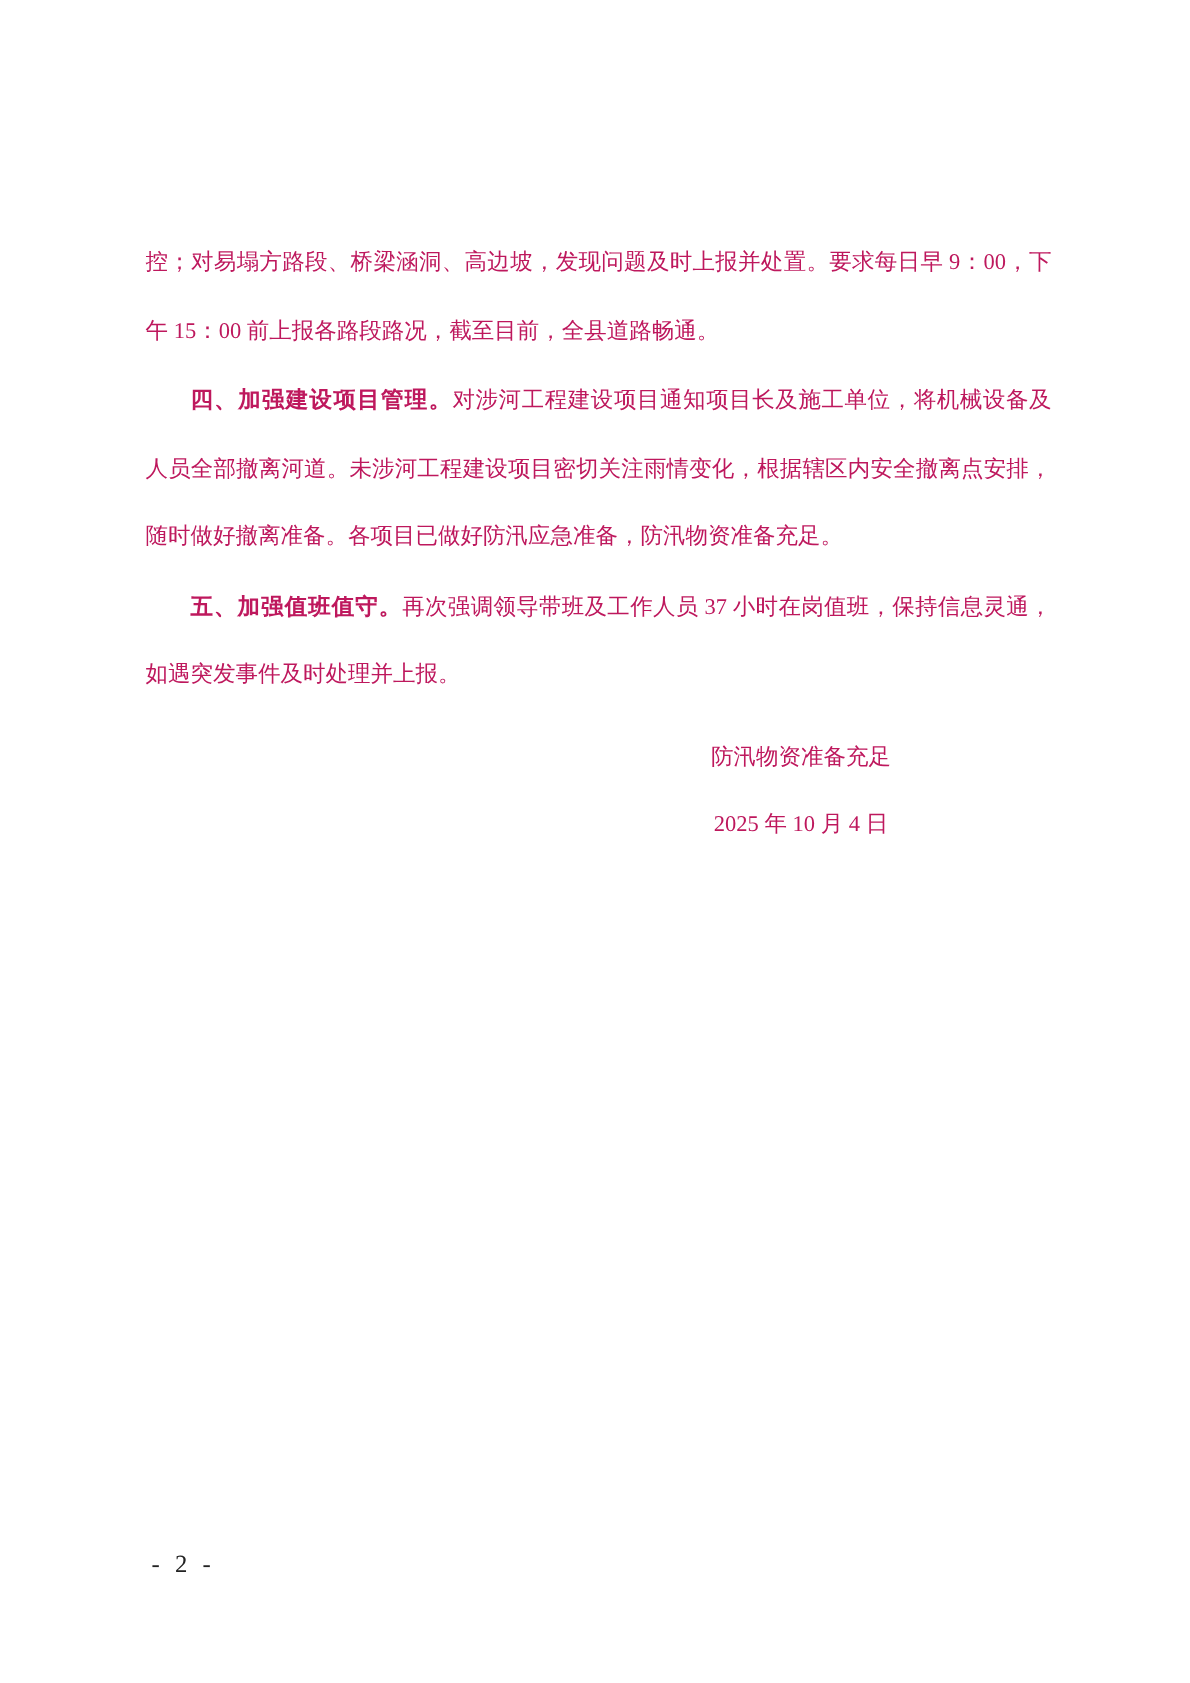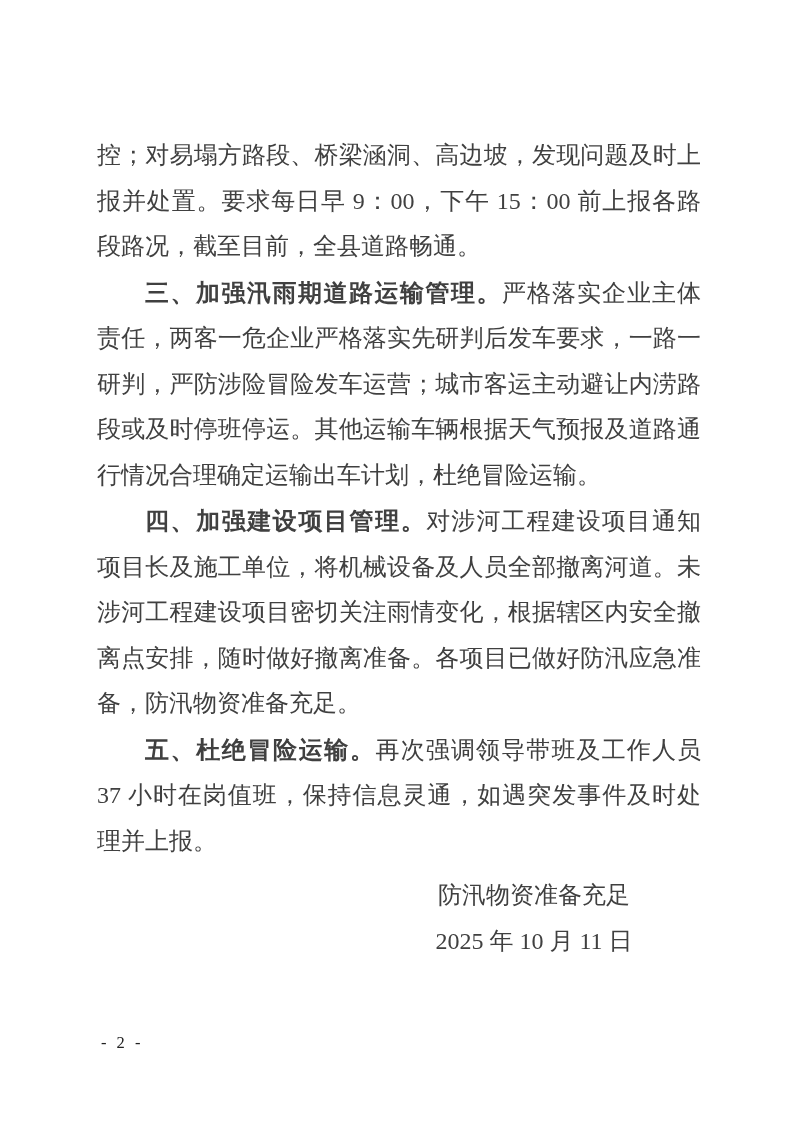--- a/index.html
+++ b/index.html
@@ -11,27 +11,27 @@
     position: relative;
     width: 793px;
     height: 1122px;
     background: #ffffff;
     overflow: hidden;
     color: #1c1c1c;
   }
   .content {
     position: absolute;
     left: 97px;
-    top: 132px;
+    top: 152px;
     width: 604px;
-    font-size: 24px;
+    font-size: 15px;
     line-height: 45.5px;
     text-align: justify;
     text-justify: inter-character;
-    color: #404040;
+    color: #be185d;
   }
   .para { text-indent: 2em; }
   .para.continuation { text-indent: 0; }
   .para .lead {
     font-weight: bold;
     font-family: "Liberation Sans", "DejaVu Sans", sans-serif;
     letter-spacing: 0.5px;
   }
   .signature-block {
     margin-top: 9px;
@@ -51,27 +51,26 @@
   }
 </style>
 </head>
 <body>
 
 <div class="page">
   <div class="content">
 
     <p class="para continuation"><span class="lead"></span><span>控；对易塌方路段、桥梁涵洞、高边坡，发现问题及时上报并处置。要求每日早 9：00，下午 15：00 前上报各路段路况，截至目前，全县道路畅通。</span></p>
 
-    <p class="para"><span class="lead">三、加强汛雨期道路运输管理。</span><span>严格落实企业主体责任，两客一危企业严格落实先研判后发车要求，一路一研判，严防涉险冒险发车运营；城市客运主动避让内涝路段或及时停班停运。其他运输车辆根据天气预报及道路通行情况合理确定运输出车计划，杜绝冒险运输。</span></p>
 
     <p class="para"><span class="lead">四、加强建设项目管理。</span><span>对涉河工程建设项目通知项目长及施工单位，将机械设备及人员全部撤离河道。未涉河工程建设项目密切关注雨情变化，根据辖区内安全撤离点安排，随时做好撤离准备。各项目已做好防汛应急准备，防汛物资准备充足。</span></p>
 
-    <p class="para"><span class="lead">五、杜绝冒险运输。</span><span>再次强调领导带班及工作人员 37 小时在岗值班，保持信息灵通，如遇突发事件及时处理并上报。</span></p>
+    <p class="para"><span class="lead">五、加强值班值守。</span><span>再次强调领导带班及工作人员 37 小时在岗值班，保持信息灵通，如遇突发事件及时处理并上报。</span></p>
 
     <div class="signature-block">
       <div>防汛物资准备充足</div>
-      <div>2025 年 10 月 11 日</div>
+      <div>2025 年 10 月 4 日</div>
     </div>
 
   </div>
 
   <div class="page-number">- 2 -</div>
 </div>
 
 </body></html>

